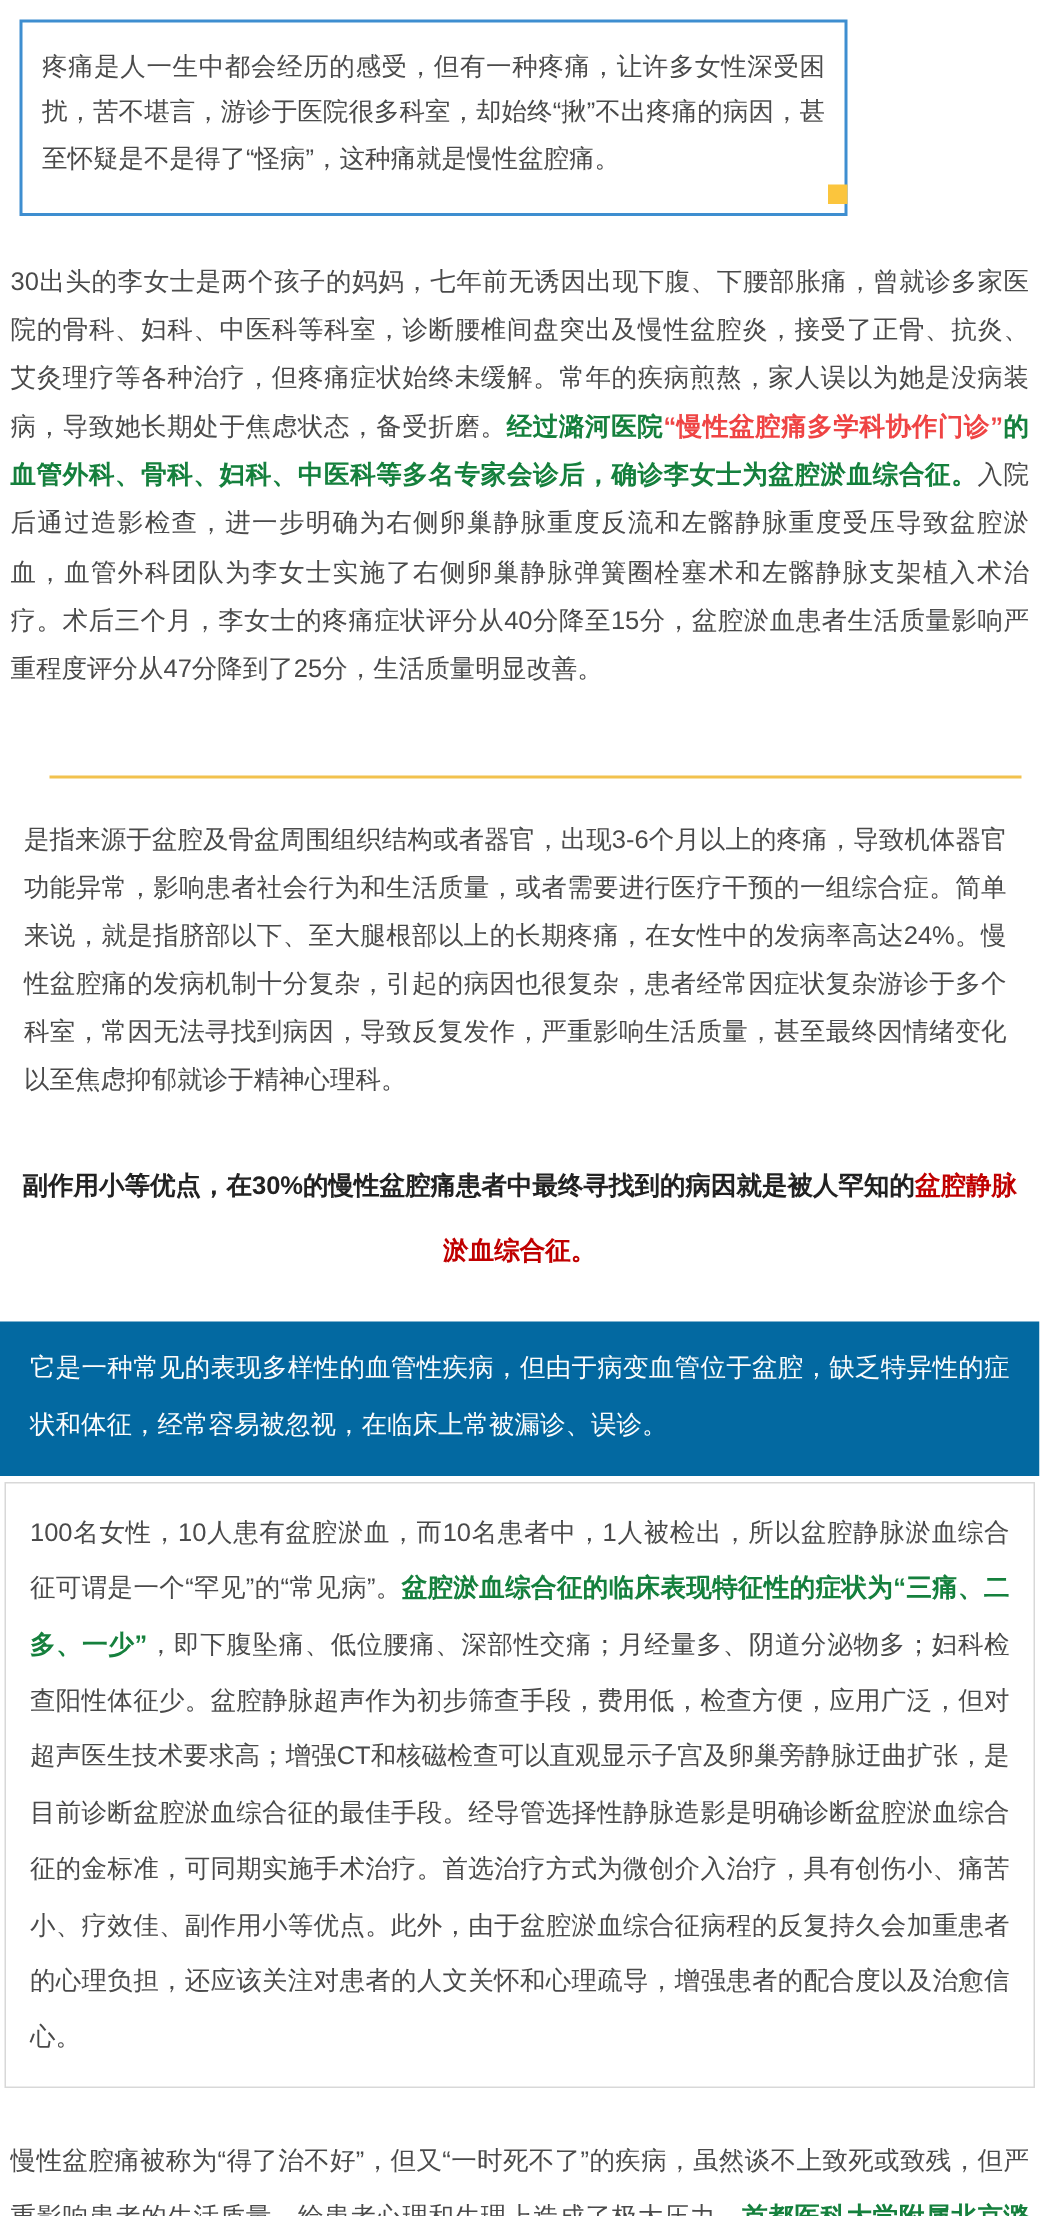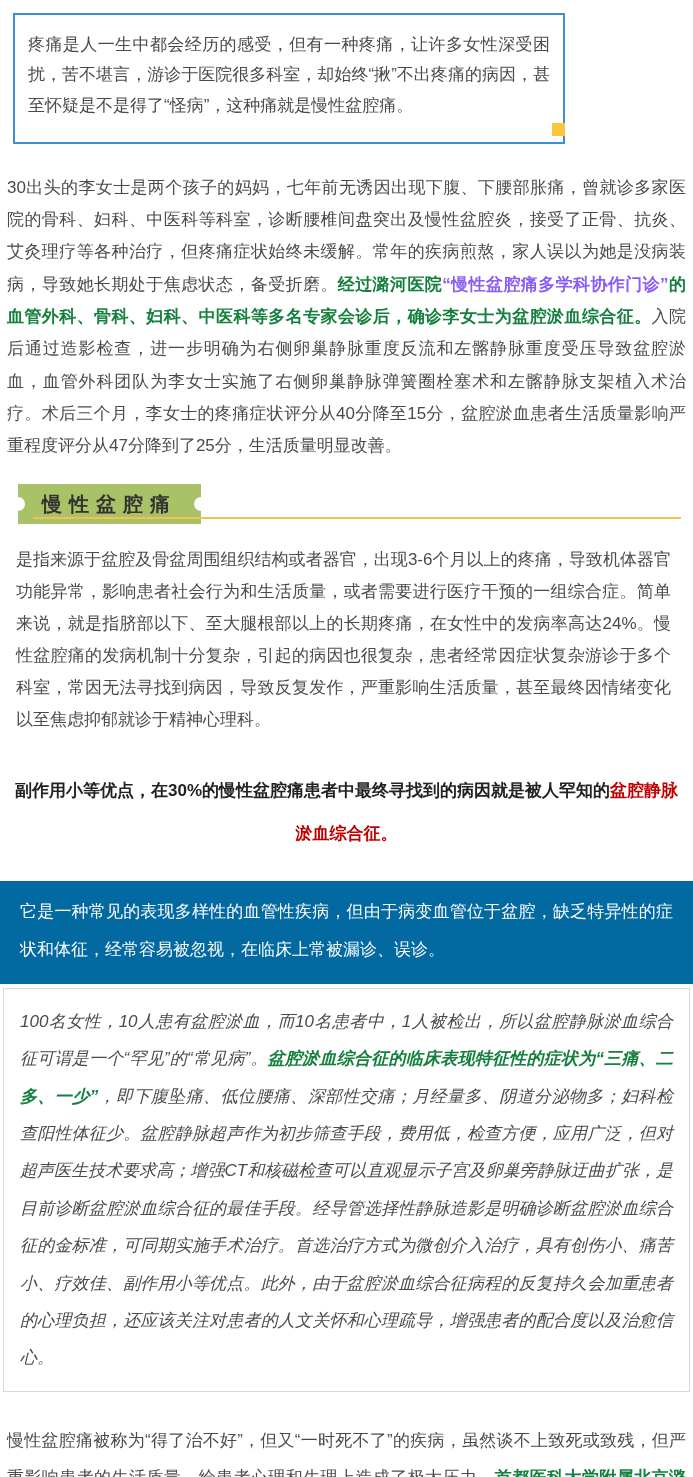--- a/index.html
+++ b/index.html
@@ -28,21 +28,21 @@
     width:13px;
     height:13px;
     background:#fbc53d;
   }
   .para{
     margin:28px 7px 0 7px;
     line-height:1.9;
     text-align:justify;
   }
   .bold{font-weight:bold;color:#15803d;}
-  .green-link{font-weight:bold;color:#8b5cf6;}
+  .green-link{font-weight:bold;color:#ef4444;}
   .badge-row{
     position:relative;
     margin:22px 12px 0 18px;
     height:40px;
   }
   .badge-rule{
     position:absolute;
     left:15px;
     right:0;
     bottom:5px;
@@ -98,21 +98,20 @@
     padding:12px 20px 16px 20px;
     line-height:2.2;
     text-align:justify;
   }
   .detail-box{
     margin:4px 3px 0 3px;
     border:1px solid #d8d8d8;
     padding:14px 16px;
     line-height:2.2;
     text-align:justify;
-    font-style:italic;
   }
   .closing{
     margin:30px 7px 0 7px;
     line-height:2.18;
     text-align:justify;
   }
 </style>
 </head>
 <body>
 
@@ -120,23 +119,20 @@
   <span>疼痛是人一生中都会经历的感受，但有一种疼痛，让许多女性深受困扰，苦不堪言，游诊于医院很多科室，却始终“揪”不出疼痛的病因，甚至怀疑是不是得了“怪病”，这种痛就是慢性盆腔痛。</span>
   <span class="corner-square"></span>
 </div>
 
 <p class="para">
   <span>30出头的李女士是两个孩子的妈妈，七年前无诱因出现下腹、下腰部胀痛，曾就诊多家医院的骨科、妇科、中医科等科室，诊断腰椎间盘突出及慢性盆腔炎，接受了正骨、抗炎、艾灸理疗等各种治疗，但疼痛症状始终未缓解。常年的疾病煎熬，家人误以为她是没病装病，导致她长期处于焦虑状态，备受折磨。</span><span class="bold">经过潞河医院</span><span class="green-link">“慢性盆腔痛多学科协作门诊”</span><span class="bold">的血管外科、骨科、妇科、中医科等多名专家会诊后，确诊李女士为盆腔淤血综合征。</span><span>入院后通过造影检查，进一步明确为右侧卵巢静脉重度反流和左髂静脉重度受压导致盆腔淤血，血管外科团队为李女士实施了右侧卵巢静脉弹簧圈栓塞术和左髂静脉支架植入术治疗。术后三个月，李女士的疼痛症状评分从40分降至15分，盆腔淤血患者生活质量影响严重程度评分从47分降到了25分，生活质量明显改善。</span>
 </p>
 
 <div class="badge-row">
   <div class="badge-rule"></div>
-  <div class="badge">
-    <span>慢性盆腔痛</span>
-  </div>
 </div>
 
 <p class="definition">
   <span>是指来源于盆腔及骨盆周围组织结构或者器官，出现3-6个月以上的疼痛，导致机体器官功能异常，影响患者社会行为和生活质量，或者需要进行医疗干预的一组综合症。简单来说，就是指脐部以下、至大腿根部以上的长期疼痛，在女性中的发病率高达24%。慢性盆腔痛的发病机制十分复杂，引起的病因也很复杂，患者经常因症状复杂游诊于多个科室，常因无法寻找到病因，导致反复发作，严重影响生活质量，甚至最终因情绪变化以至焦虑抑郁就诊于精神心理科。</span>
 </p>
 
 <p class="highlight">
   <span>副作用小等优点，在30%的慢性盆腔痛患者中最终寻找到的病因就是被人罕知的</span><span class="red">盆腔静脉淤血综合征。</span>
 </p>
 

